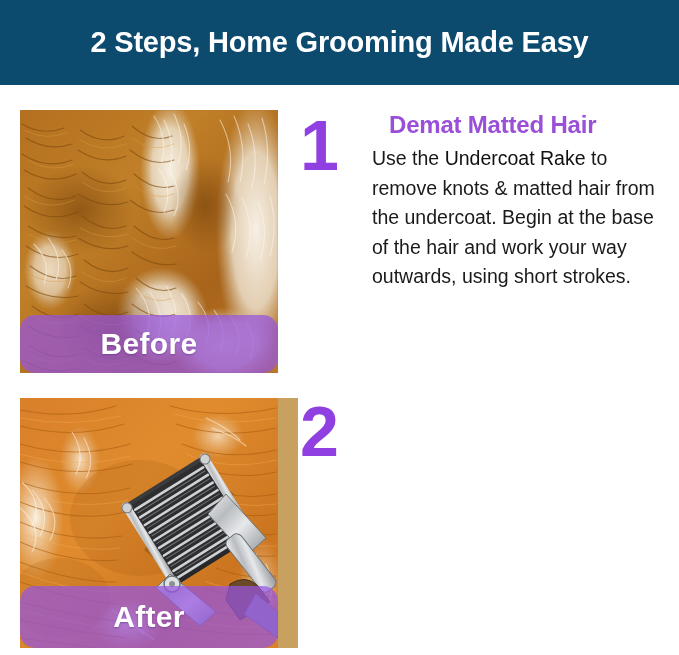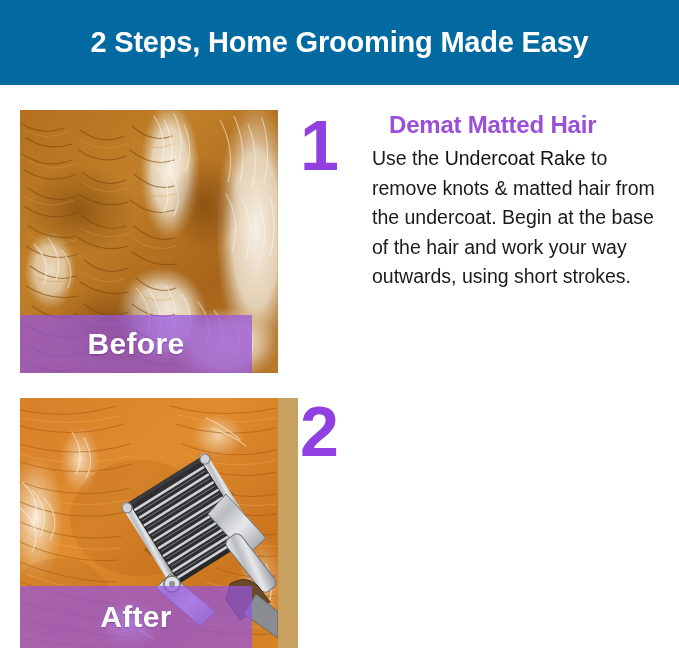--- a/index.html
+++ b/index.html
@@ -15,21 +15,21 @@
     overflow: hidden;
     position: relative;
   }
 
   
   .banner {
     position: absolute;
     left: 0; top: 0;
     width: 679px;
     height: 85px;
-    background: #0369a1;
+    background: #0c4a6e;
     display: flex;
     align-items: center;
     justify-content: center;
   }
   .banner-title {
     color: #ffffff;
     font-size: 29px;
     font-weight: bold;
     letter-spacing: -0.2px;
     white-space: nowrap;
@@ -53,25 +53,26 @@
     width: 258px;
     height: 100%;
     overflow: hidden;
   }
   .photo svg { display: block; width: 100%; height: 100%; }
 
   
   .label-bar {
     position: absolute;
     left: 0;
-    width: 232px;
+    width: 258px;
     background: rgba(150, 85, 225, 0.72);
     display: flex;
     align-items: center;
     justify-content: center;
+    border-radius: 15px;
   }
   #label-before { bottom: 0; height: 58px; }
   #label-after  { bottom: 0; height: 62px; }
   .label-text {
     color: #ffffff;
     font-size: 30px;
     font-weight: bold;
     letter-spacing: 0.3px;
     text-shadow: 0 1px 2px rgba(60,20,110,0.35);
   }

